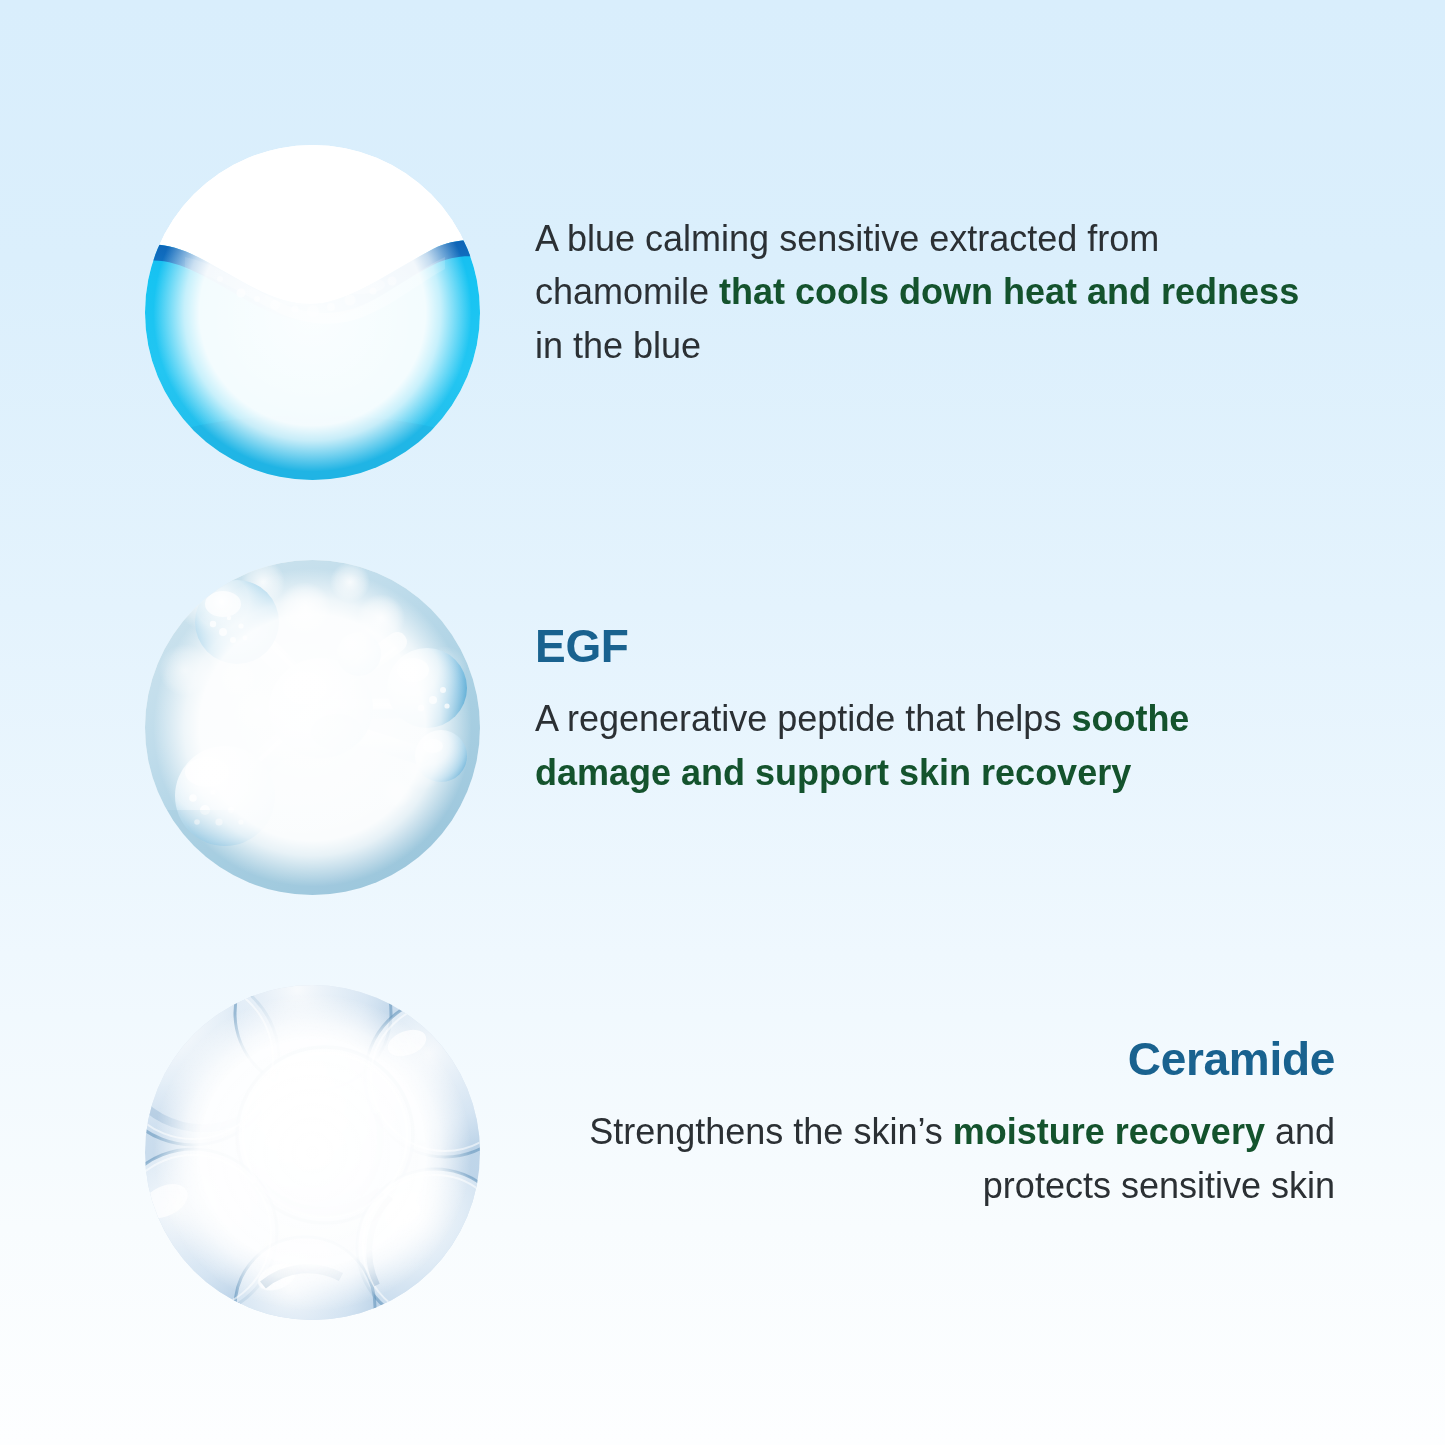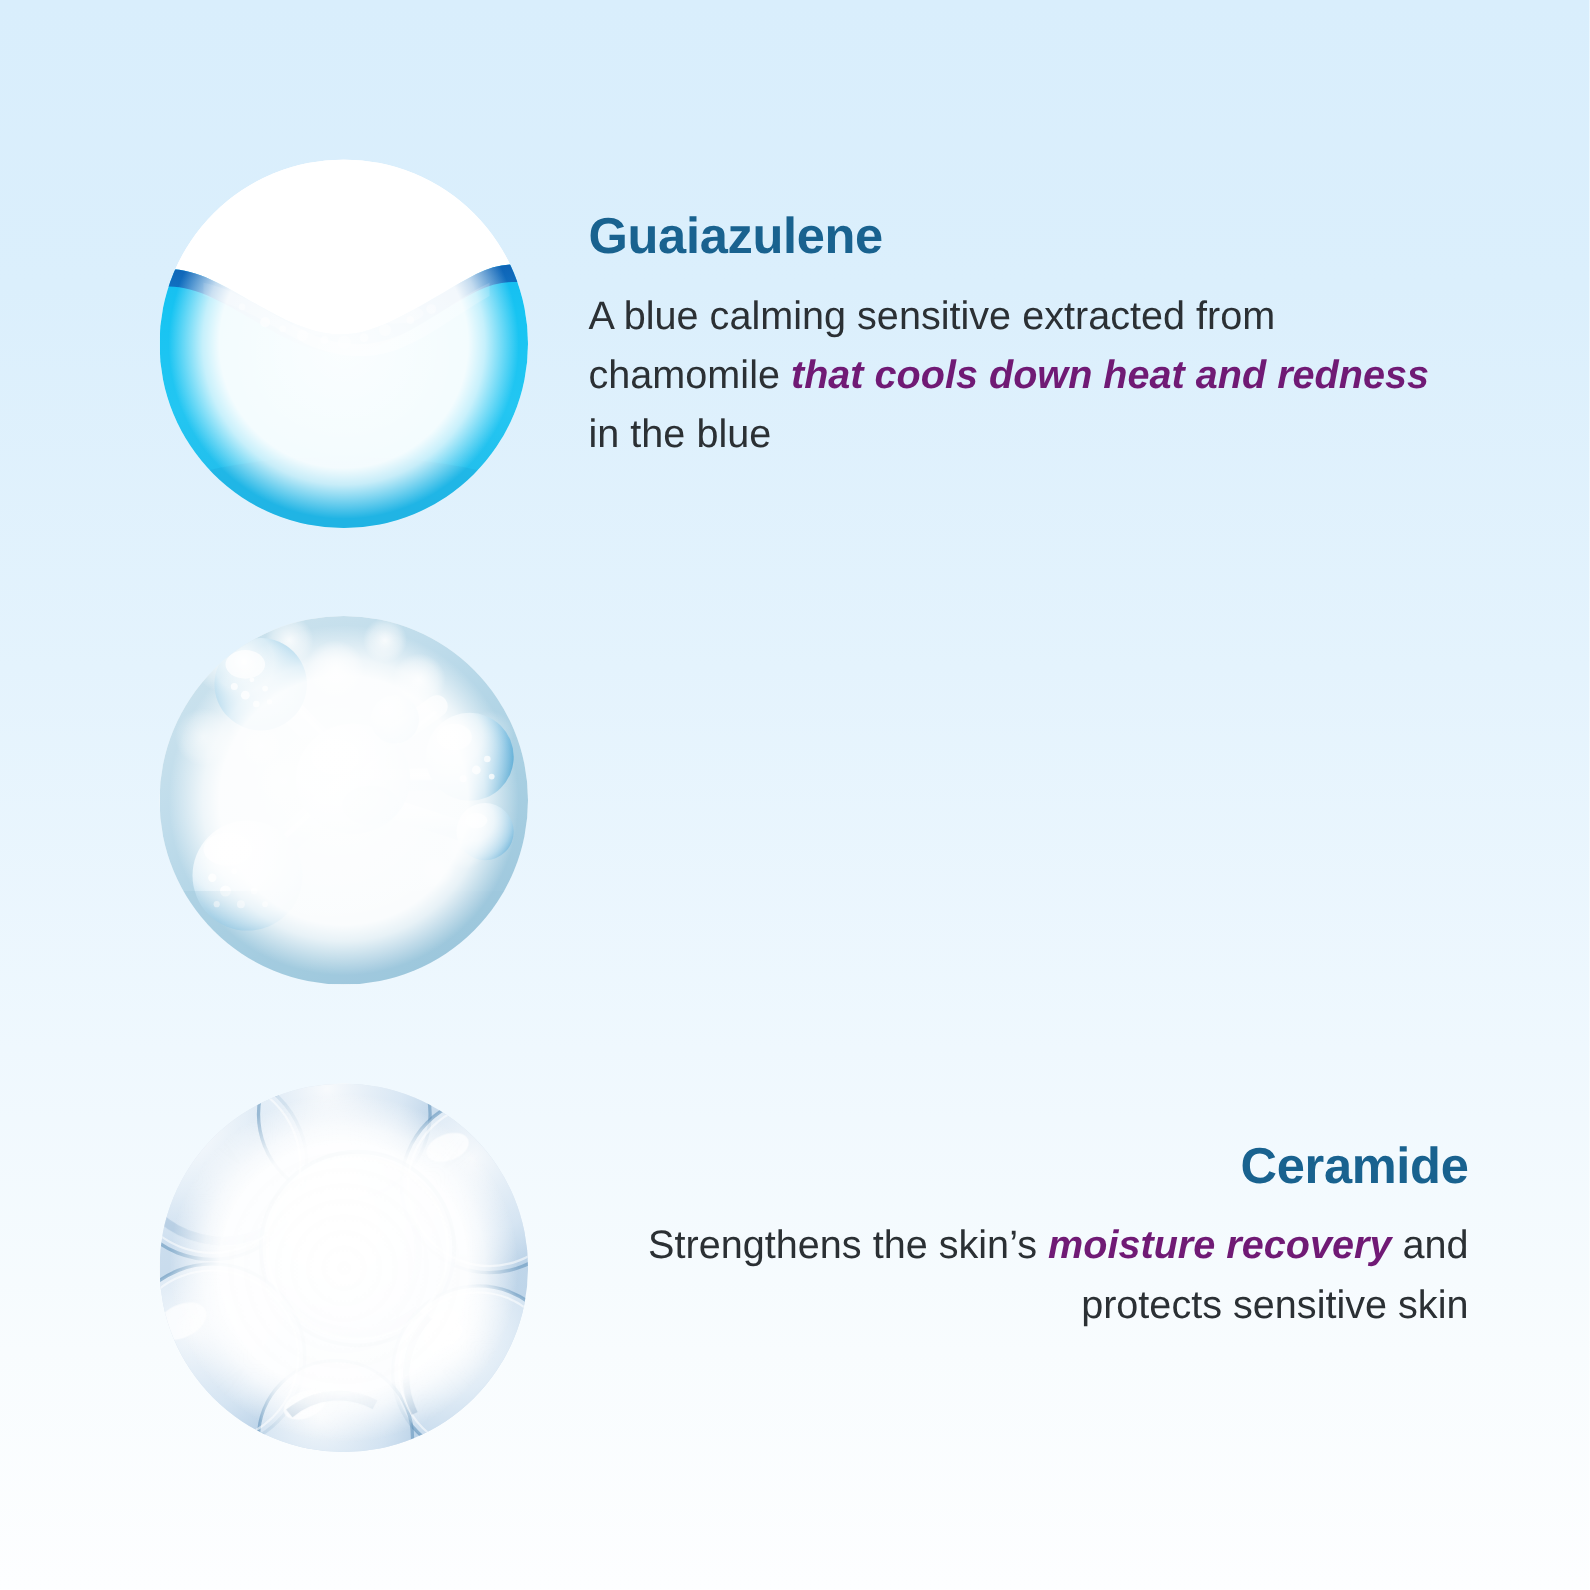--- a/index.html
+++ b/index.html
@@ -77,21 +77,21 @@
     line-height: 1.05;
   }
   .ing-desc {
     margin: 22px 0 0 0;
     font-size: 36px;
     line-height: 1.48;
     color: #2b3034;
     font-weight: normal;
     max-width: 830px;
   }
-  .ing-desc .em { font-weight: bold; color: #701a75; font-style: italic; }
+  .ing-desc .em { font-weight: bold; color: #14532d; }
 
   
   #row-0 .text-col { margin-top: 45px; }
   #row-1 .text-col { margin-top: 62px; }
   #row-2 .text-col { margin-top: 50px; }
   #row-1 .ing-desc, #row-2 .ing-desc { max-width: 820px; }
 </style>
 </head>
 <body>
 
@@ -147,21 +147,20 @@
             <ellipse cx="150" cy="152" rx="30" ry="8" fill="#ffffff" opacity="0.22"></ellipse>
 
             <ellipse cx="167" cy="330" rx="200" ry="60" fill="#1ea9dd" opacity="0.35"></ellipse>
           </g>
         </svg>
       </div>
       <div class="media-glow"></div>
     </div>
 
     <div class="text-col">
-      <h2 class="ing-title">Guaiazulene</h2>
       <p class="ing-desc"><span>A blue calming sensitive extracted from chamomile </span><span class="em">that cools down heat and redness</span><span> in the blue</span></p>
     </div>
   </div>
 
   <div class="ingredient-row" id="row-1">
     <div class="media-wrap">
       <div class="media-circle">
         <svg viewBox="0 0 335 335" preserveAspectRatio="xMidYMid slice" aria-hidden="true">
           <defs>
             <linearGradient id="molBg" x1="0.1" y1="0" x2="0.8" y2="1">
@@ -264,20 +263,24 @@
           <ellipse cx="288" cy="186" rx="10" ry="7" fill="#ffffff" opacity="0.6"></ellipse>
 
           <circle cx="214" cy="94" r="22" fill="url(#sphA)" opacity="0.75"></circle>
 
           <rect x="0" y="250" width="335" height="85" fill="#9cc6dc" opacity="0.28"></rect>
         </svg>
       </div>
       <div class="media-glow"></div>
     </div>
 
+    <div class="text-col">
+      <h2 class="ing-title">EGF</h2>
+      <p class="ing-desc"><span>A regenerative peptide that helps </span><span class="em">soothe damage and support skin recovery</span></p>
+    </div>
   </div>
 
   <div class="ingredient-row" id="row-2">
     <div class="media-wrap">
       <div class="media-circle">
         <svg viewBox="0 0 335 335" preserveAspectRatio="xMidYMid slice" aria-hidden="true">
           <defs>
             <linearGradient id="bubBg" x1="0" y1="0" x2="0.6" y2="1">
               <stop offset="0%" stop-color="#d3e2f0"></stop>
               <stop offset="50%" stop-color="#c6daec"></stop>

